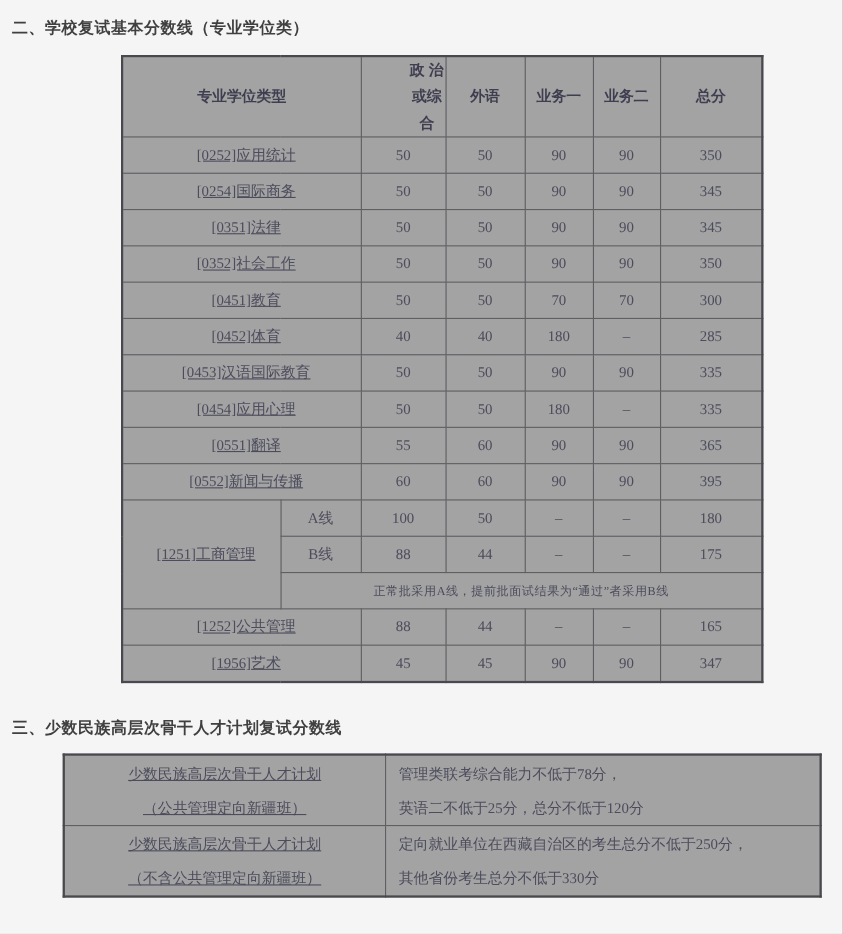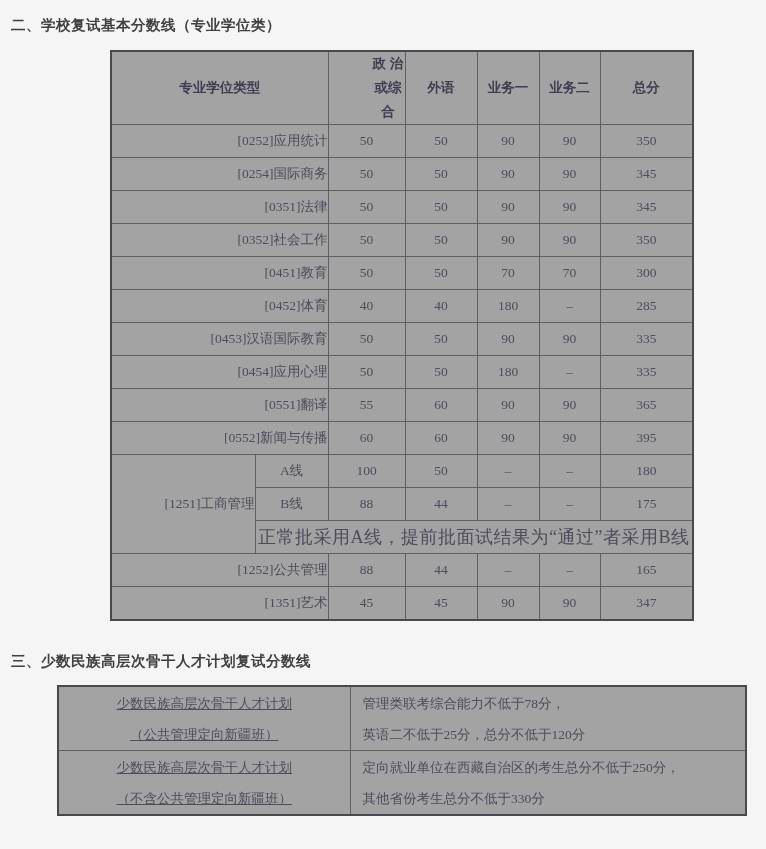--- a/index.html
+++ b/index.html
@@ -44,22 +44,22 @@
     border:2px solid #48484e;
   }
   .hdr td{
     font-family:"Liberation Sans","DejaVu Sans",sans-serif;
     font-weight:bold;
     font-size:13.5px;
     color:#3e3e50;
   }
   .t1 .hdr td{height:62px;}
   .t1 td{height:32px;}
-  .t1 td.name{text-align:right;padding-left:8px;}
-  .t1 td.note-cell{font-size:18px;letter-spacing:0.5px;}
+  .t1 td.name{text-align:center;padding-left:8px;text-decoration:underline;}
+  .t1 td.note-cell{font-size:11px;letter-spacing:0.5px;}
   .two-line div{line-height:24px;margin-left:43px;}
   .t2 .hdr td{height:33px;}
   .t2 td.cat{height:63px;text-decoration:underline;}
   .t2 td.cat div{line-height:31px;}
   .t2 td.req{text-align:left;padding-left:12px;}
   .t2 td.req div{line-height:31px;}
 </style>
 </head>
 <body>
 
@@ -194,21 +194,21 @@
 
     <tr>
       <td colspan="2" class="name">[1252]公共管理</td>
       <td>88</td>
       <td>44</td>
       <td>–</td>
       <td>–</td>
       <td>165</td>
     </tr>
     <tr>
-      <td colspan="2" class="name">[1351]艺术</td>
+      <td colspan="2" class="name">[1956]艺术</td>
       <td>45</td>
       <td>45</td>
       <td>90</td>
       <td>90</td>
       <td>347</td>
     </tr>
   </tbody>
     </table>
 
   <div class="sec-title title2">三、少数民族高层次骨干人才计划复试分数线</div>

